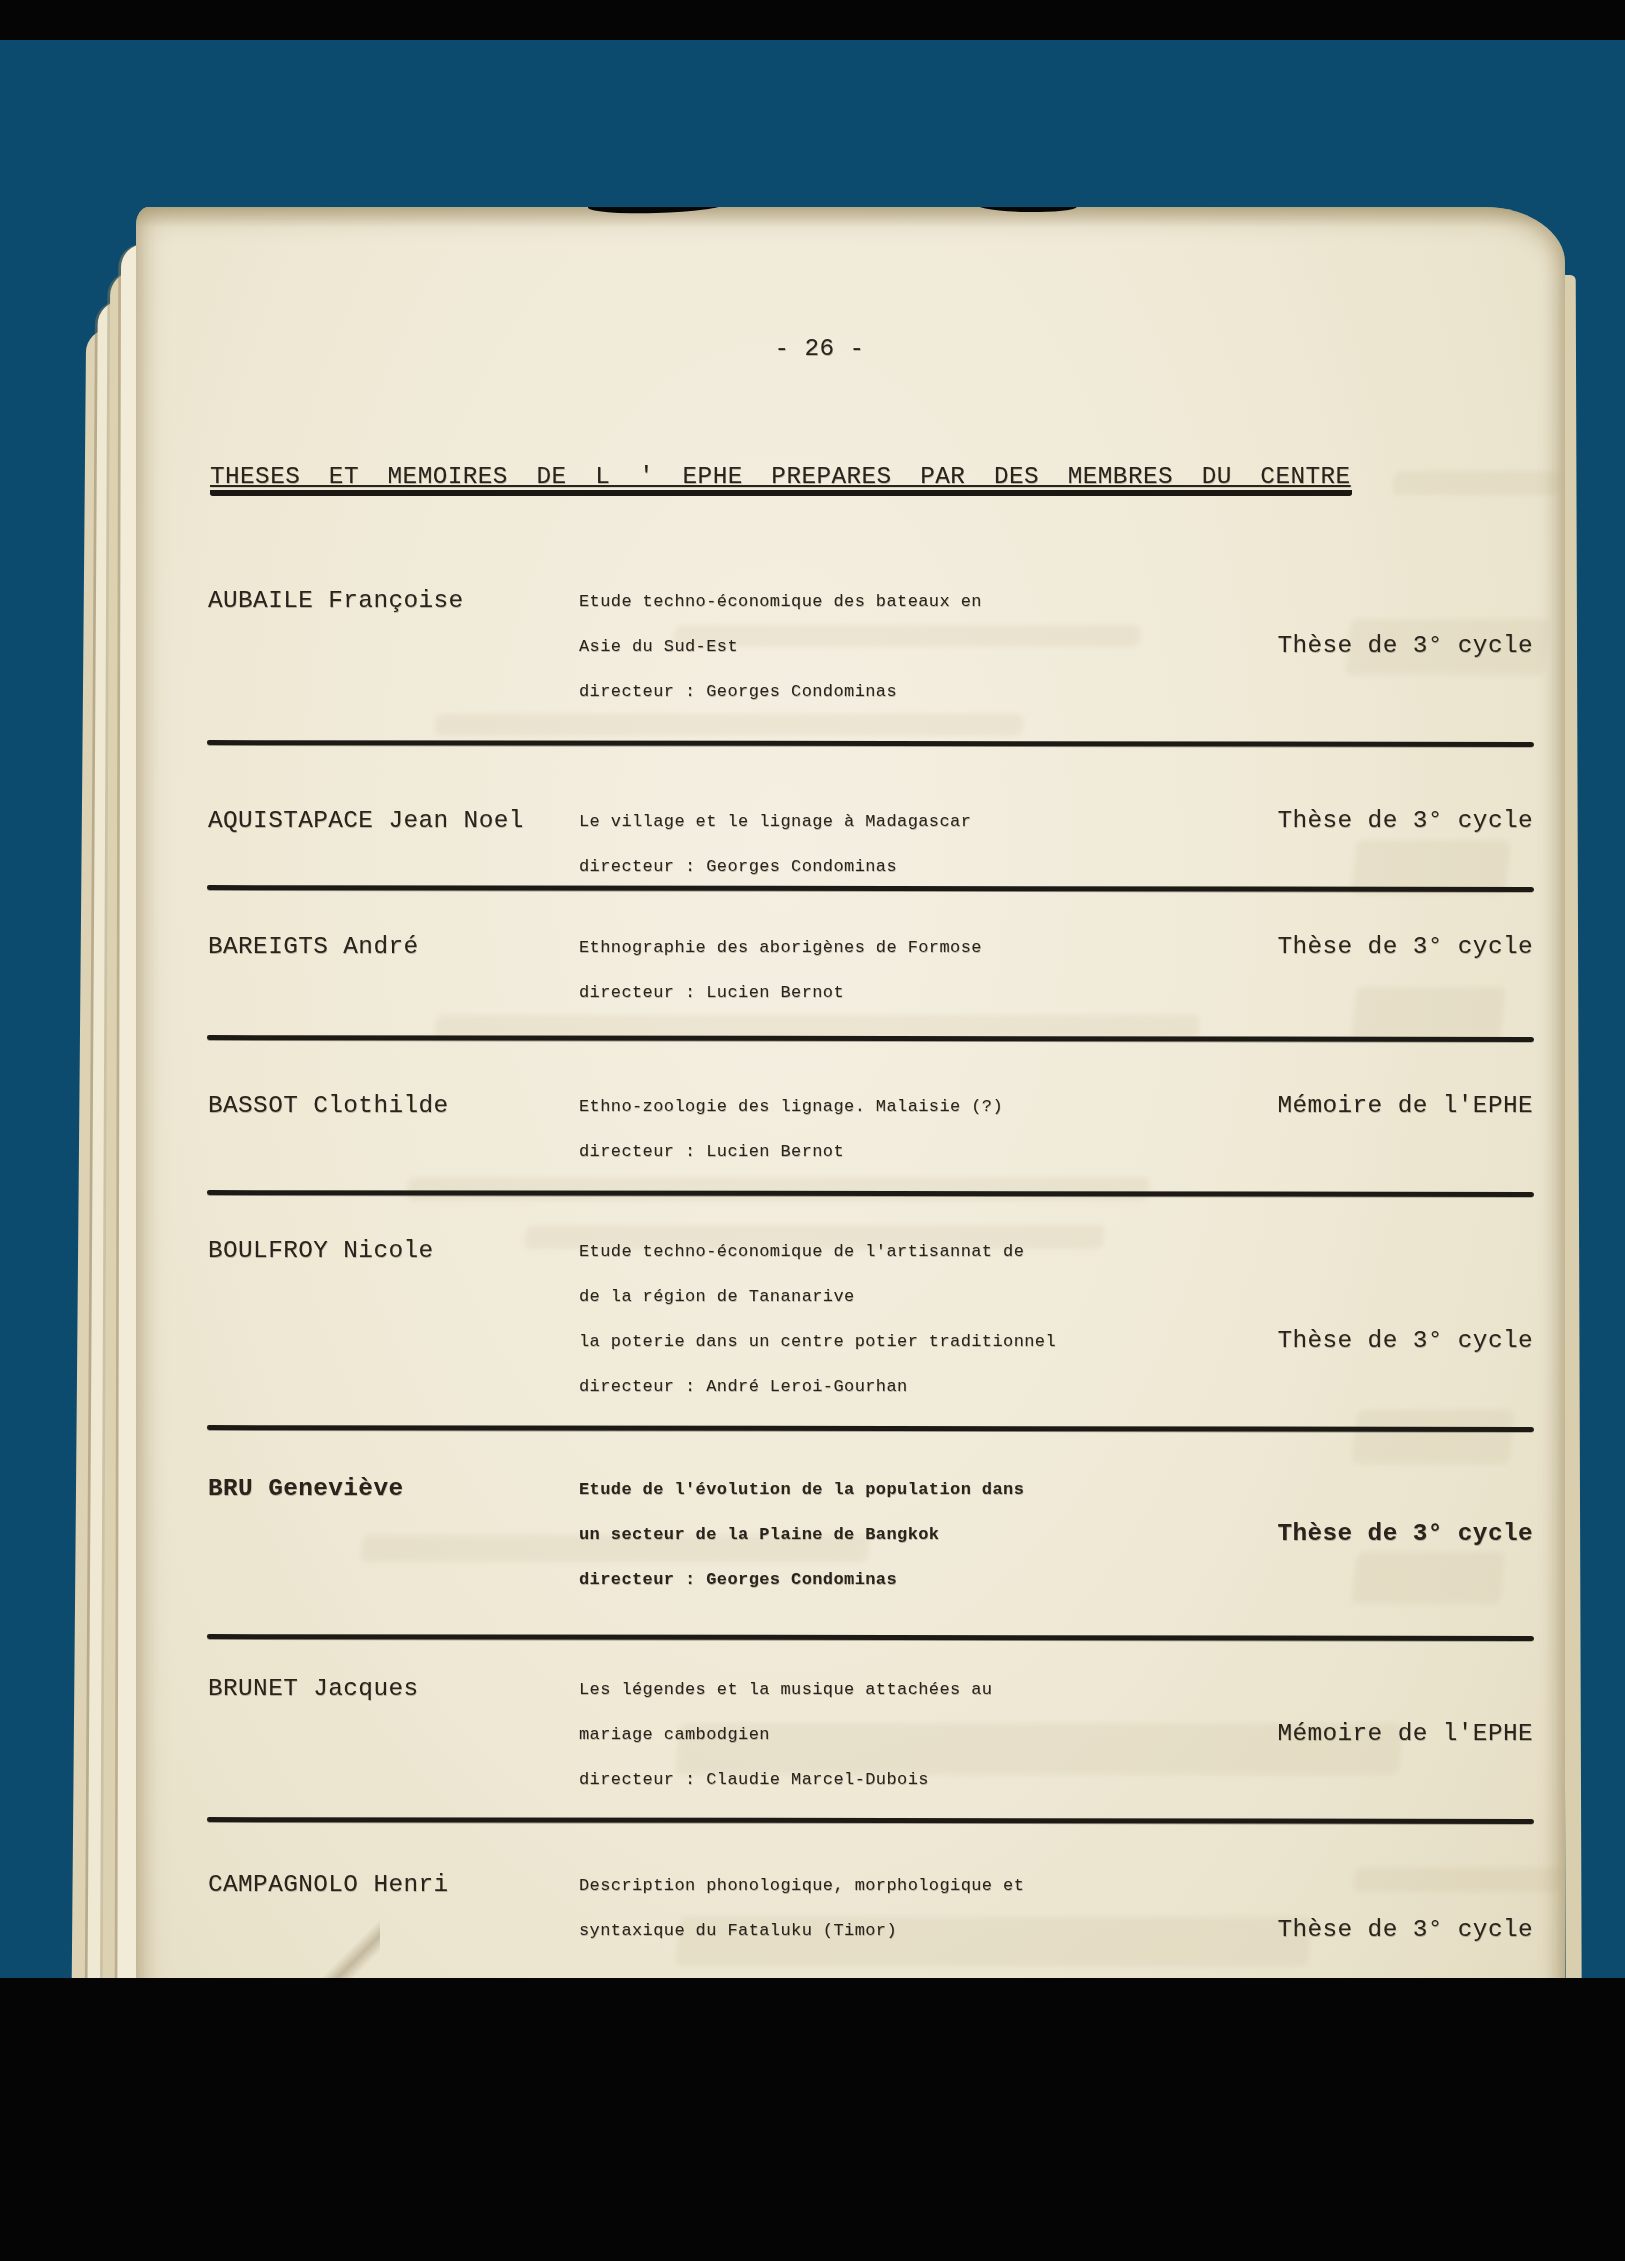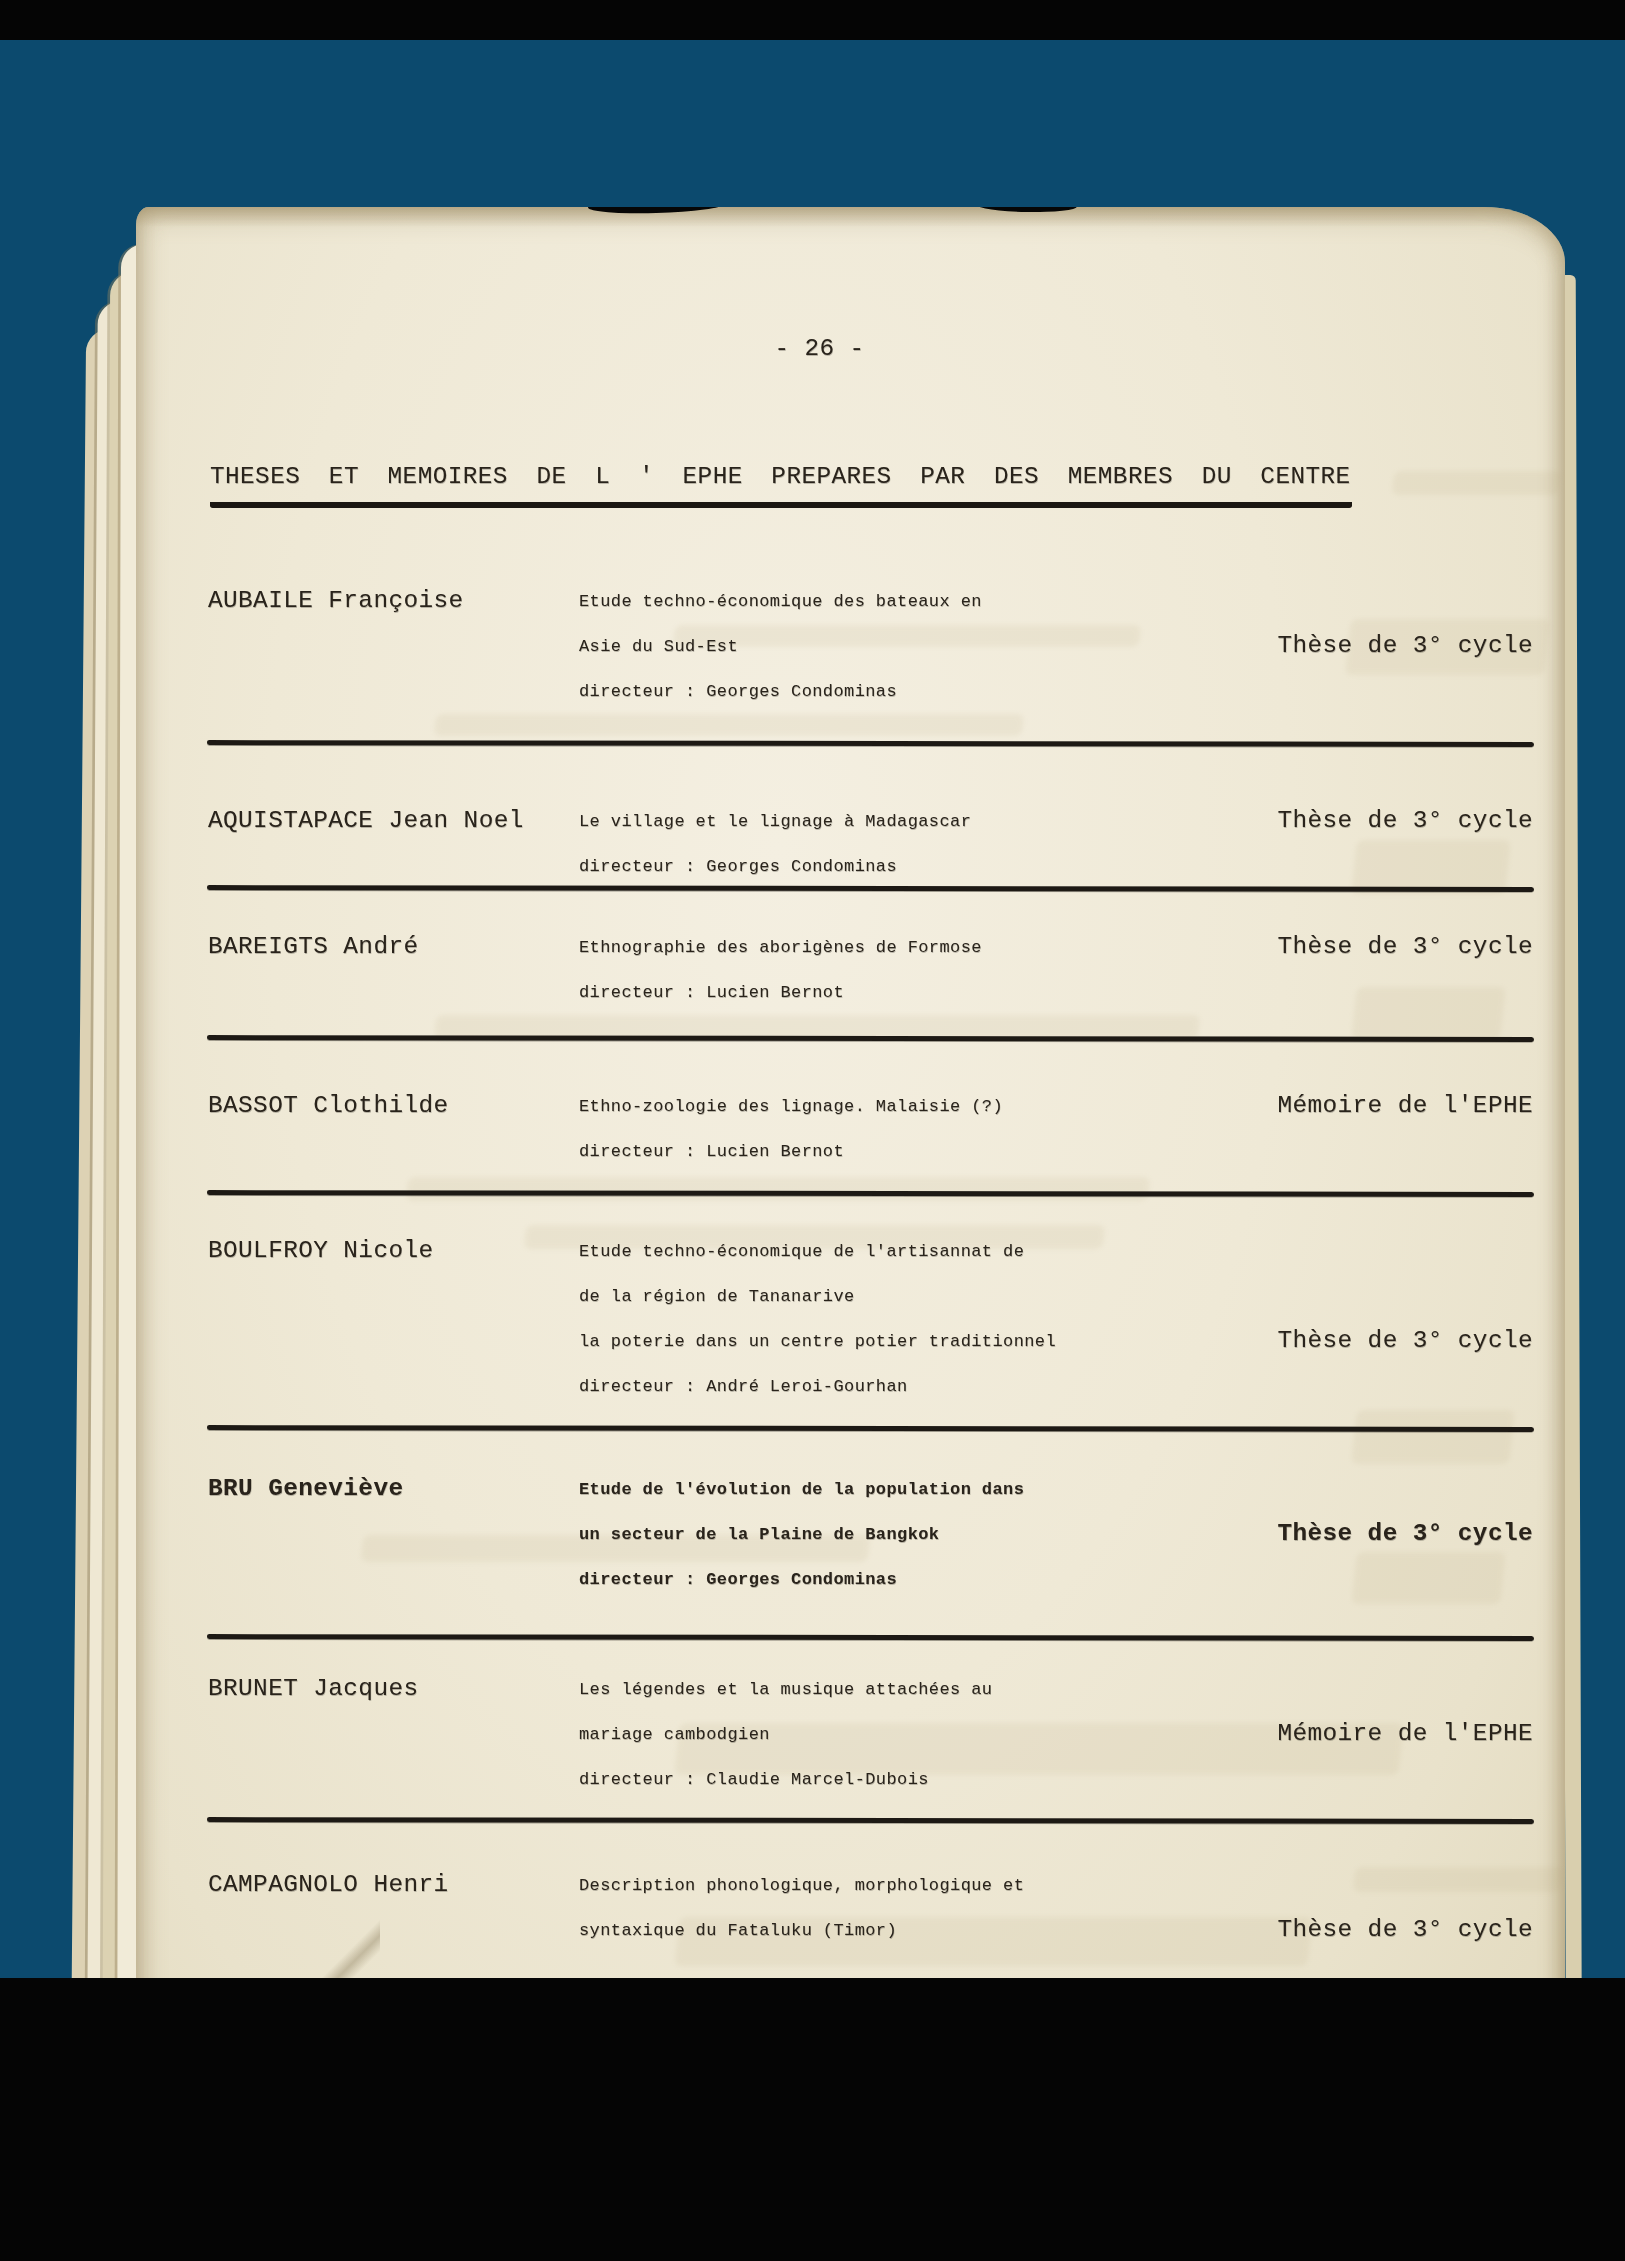--- a/index.html
+++ b/index.html
@@ -27,21 +27,21 @@
   .n1{left:452px;top:-9px;width:136px;height:14.5px;transform:rotate(-1.5deg);}
   .n2{left:841px;top:-8.1px;width:100px;height:12.7px;transform:rotate(1deg);}
   .n3{left:344px;bottom:-14.5px;width:688px;height:29px;transform:rotate(.4deg);}
   .crease{position:absolute;left:0px;top:1701px;width:244px;height:299px;
          background:linear-gradient(135deg, rgba(0,0,0,0) 47%, rgba(120,105,70,.35) 50%, rgba(0,0,0,0) 53%);}
   
   .tw{position:absolute;color:#29231b;font-size:24.4px;letter-spacing:0.4px;white-space:nowrap;
       text-shadow:0.5px 0.5px 0 rgba(41,35,27,.28);}
   #pagenum{top:128px;left:0;width:100%;text-align:center;transform:translateX(-31px);}
   #title{top:256px;left:74px;width:1142px;word-spacing:13.6px;
-         border-bottom:6.3px solid #1b1712;padding-bottom:12px;border-radius:2.7px;}
+         border-bottom:6.3px solid #1b1712;padding-bottom:0;border-radius:2.7px;text-decoration:underline;}
   .entry{position:absolute;left:72px;width:1325px;height:9px;}
   .e-name{position:absolute;left:0;top:0;}
   .e-lines{position:absolute;left:371px;top:0;}
   .e-line{position:relative;height:45px;line-height:30px;color:#29231b;font-size:17px;
           letter-spacing:0.4px;white-space:nowrap;text-shadow:0.5px 0.5px 0 rgba(41,35,27,.28);}
   .e-type{position:absolute;right:0;}
   .sep{position:absolute;left:71px;width:1327px;height:4.5px;background:#1d1914;border-radius:2.7px;
        box-shadow:0 0.9px 0 rgba(29,25,20,.35);}
   .sep:nth-of-type(odd){transform:rotate(.08deg);}
   .sep:nth-of-type(even){transform:rotate(-.08deg);}

